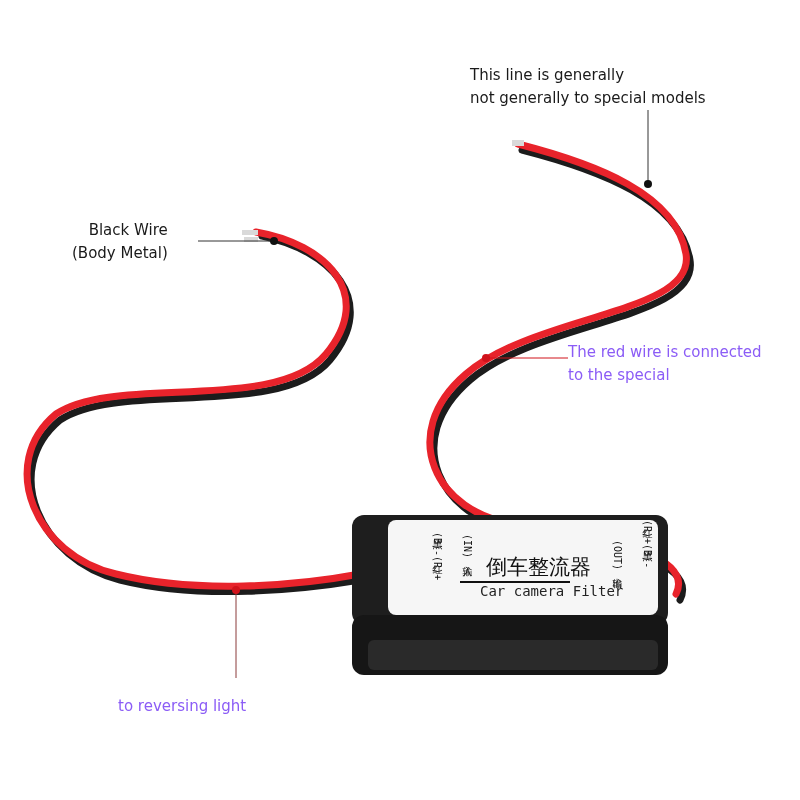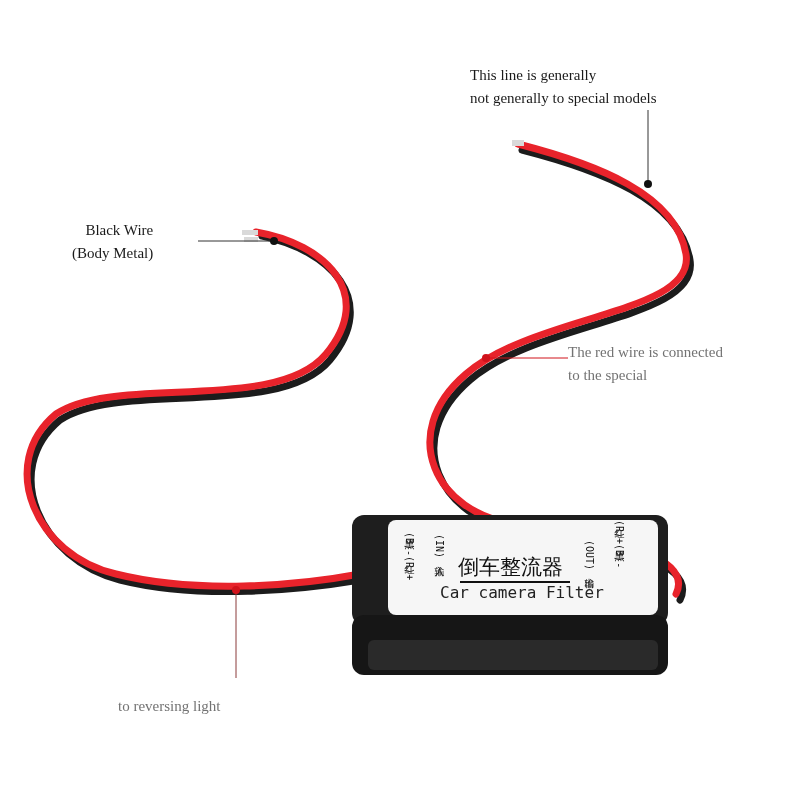--- a/index.html
+++ b/index.html
@@ -1,21 +1,21 @@
 <!DOCTYPE html>
 <html><head>
 <meta charset="utf-8">
 <style>
   html,body{margin:0;padding:0;background:#fff;}
   body{width:800px;height:800px;position:relative;overflow:hidden;font-family:"DejaVu Sans",sans-serif;}
   .photo{position:absolute;left:0;top:0;width:800px;height:800px;}
-  .label{position:absolute;font-size:15px;line-height:23px;font-family:Liberation Serif, serif;}
+  .label{position:absolute;font-size:15px;line-height:23px;}
   .black{color:#1a1a1a;}
-  .red{color:#737373;}
-  .box-text{position:absolute;font-family:"DejaVu Sans Mono",monospace;}
+  .red{color:#8b5cf6;}
+  .box-text{position:absolute;font-family:"DejaVu Sans Mono",monospace;margin-left:28px;}
 </style>
 </head>
 <body>
 
 <svg class="photo" viewBox="0 0 800 800" xmlns="http://www.w3.org/2000/svg">
 
   <g fill="none" stroke-linecap="round">
     <path d="M262 236 C330 250 380 300 330 360 C280 420 120 380 60 420 C0 470 40 560 120 580 C200 600 300 590 360 580" stroke="#1c1c1c" stroke-width="7"></path>
     <path d="M256 232 C326 244 376 294 326 354 C276 414 116 374 56 414 C-4 464 36 556 116 574 C196 594 296 586 360 574" stroke="#e8232b" stroke-width="7"></path>
   </g>
@@ -44,21 +44,21 @@
     <line x1="198" y1="241" x2="274" y2="241" stroke="#333" stroke-width="1"></line>
     <circle cx="274" cy="241" r="4" fill="#111"></circle>
     <line x1="486" y1="358" x2="568" y2="358" stroke="#d0121b" stroke-width="1"></line>
     <circle cx="486" cy="358" r="4" fill="#d0121b"></circle>
     <line x1="236" y1="590" x2="236" y2="678" stroke="#8a3a3a" stroke-width="1"></line>
     <circle cx="236" cy="590" r="4" fill="#d0121b"></circle>
   </g>
 </svg>
 
 <div class="box-text" style="left:458px;top:553px;font-size:21px;color:#111;">倒车整流器</div>
-<div class="box-text" style="left:440px;top:583px;font-size:16px;color:#222;text-align:center;">Car camera Filter</div>
+<div class="box-text" style="left:452px;top:583px;font-size:14px;color:#222;text-align:center;">Car camera Filter</div>
 <div class="box-text" style="left:432px;top:534px;font-size:10px;writing-mode:vertical-rl;color:#111;">(IN)输入</div>
 <div class="box-text" style="left:402px;top:532px;font-size:10px;writing-mode:vertical-rl;color:#111;">黑(B)-红(R)+</div>
 <div class="box-text" style="left:582px;top:540px;font-size:10px;writing-mode:vertical-rl;color:#111;">(OUT)输出</div>
 <div class="box-text" style="left:612px;top:520px;font-size:10px;writing-mode:vertical-rl;color:#111;">红(R)+黑(B)-</div>
 
 <div class="label black" style="left:470px;top:64px;">
   <div>This line is generally</div>
   <div>not generally to special models</div>
 </div>
 <div class="label black" style="left:72px;top:219px;text-align:right;">

